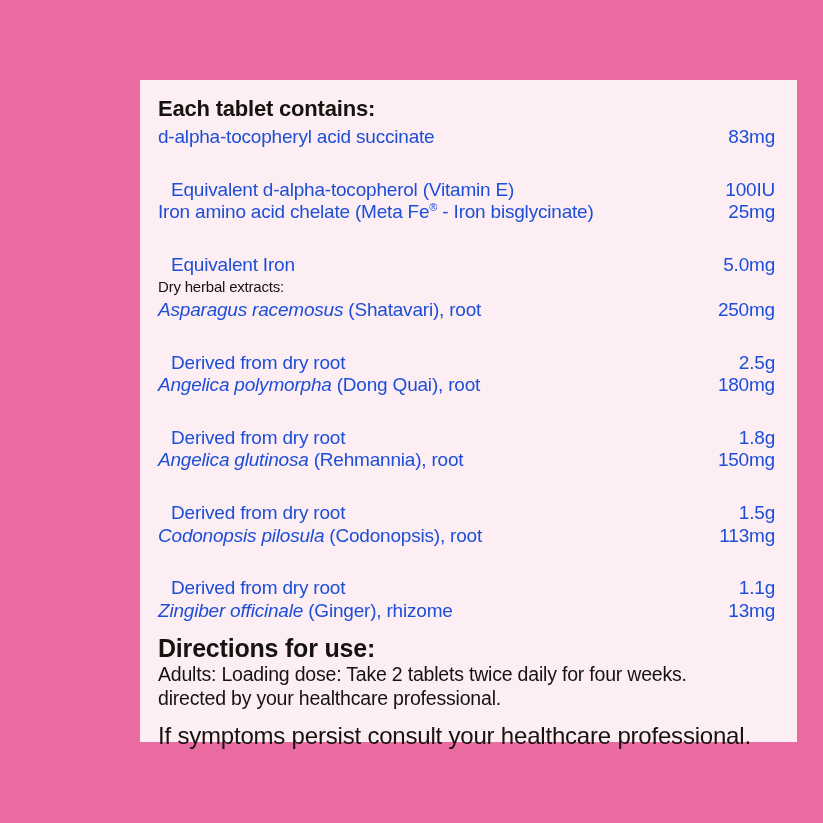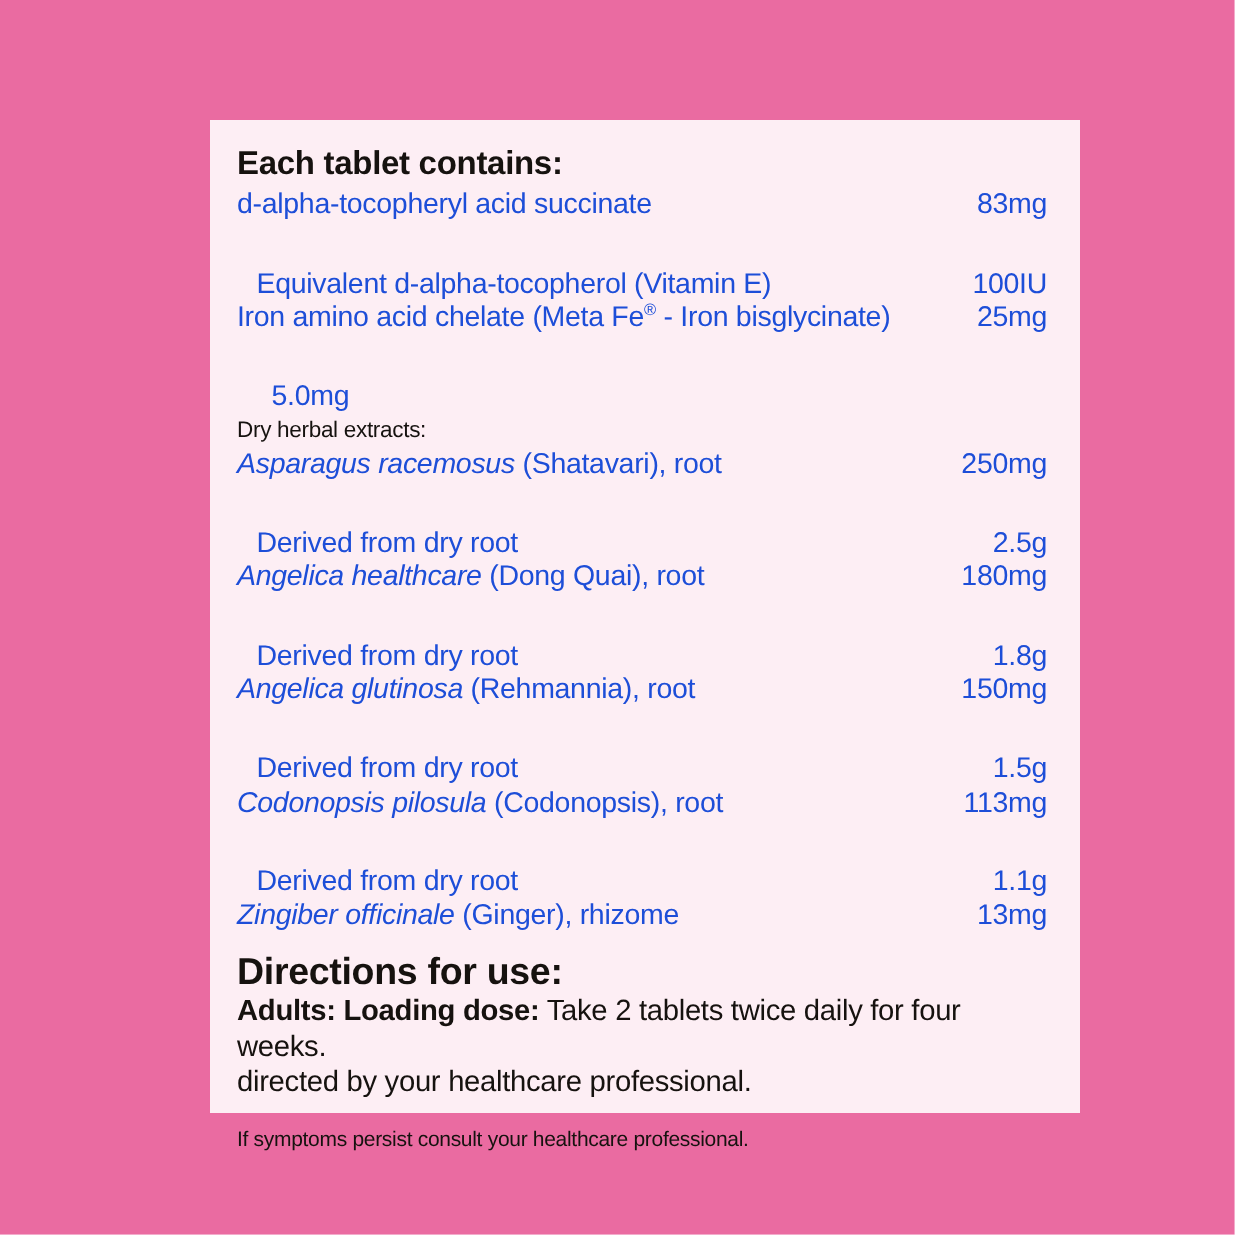--- a/index.html
+++ b/index.html
@@ -10,21 +10,21 @@
     width: 823px;
     height: 823px;
     background: #ea6ba1;
     font-family: "Liberation Sans", sans-serif;
     overflow: hidden;
   }
   #label-panel {
     position: absolute;
     left: 140px;
     top: 80px;
-    width: 580px;
+    width: 657px;
     height: 662px;
     background: #fdeef4;
     box-sizing: border-box;
     padding: 16px 22px 0 10px;
   }
   .inner {
     padding-left: 8px;
     padding-right: 0px;
   }
   .heading {
@@ -64,23 +64,23 @@
     color: #16120f;
     margin-top: 12px;
     letter-spacing: -0.2px;
   }
   .dir-line {
     font-size: 19.5px;
     color: #16120f;
     line-height: 23.5px;
     letter-spacing: -0.2px;
   }
-  .dir-line b { font-weight: bold; }
+  .dir-line b { font-weight: normal; }
   .persist {
-    font-size: 14px;
+    font-size: 24px;
     color: #16120f;
     line-height: 23px;
     margin-top: 14px;
     letter-spacing: -0.2px;
   }
   sup {
     font-size: 11px;
     vertical-align: super;
     line-height: 0;
   }
@@ -98,33 +98,34 @@
         </div>
         <div class="row indent1">
           <span class="name">Equivalent d-alpha-tocopherol (Vitamin E)</span>
           <span class="amt">100IU</span>
         </div>
         <div class="row">
           <span class="name">Iron amino acid chelate (Meta Fe<sup>®</sup> - Iron bisglycinate)</span>
           <span class="amt">25mg</span>
         </div>
         <div class="row indent1">
+          <span class="name">Equivalent Iron</span>
           <span class="amt">5.0mg</span>
         </div>
         <div class="plain-row">Dry herbal extracts:</div>
         <div class="row">
           <span class="name"><span class="italic">Asparagus racemosus</span> (Shatavari), root</span>
           <span class="amt">250mg</span>
         </div>
         <div class="row indent1">
           <span class="name">Derived from dry root</span>
           <span class="amt">2.5g</span>
         </div>
         <div class="row">
-          <span class="name"><span class="italic">Angelica healthcare</span> (Dong Quai), root</span>
+          <span class="name"><span class="italic">Angelica polymorpha</span> (Dong Quai), root</span>
           <span class="amt">180mg</span>
         </div>
         <div class="row indent1">
           <span class="name">Derived from dry root</span>
           <span class="amt">1.8g</span>
         </div>
         <div class="row">
           <span class="name"><span class="italic">Angelica glutinosa</span> (Rehmannia), root</span>
           <span class="amt">150mg</span>
         </div>

